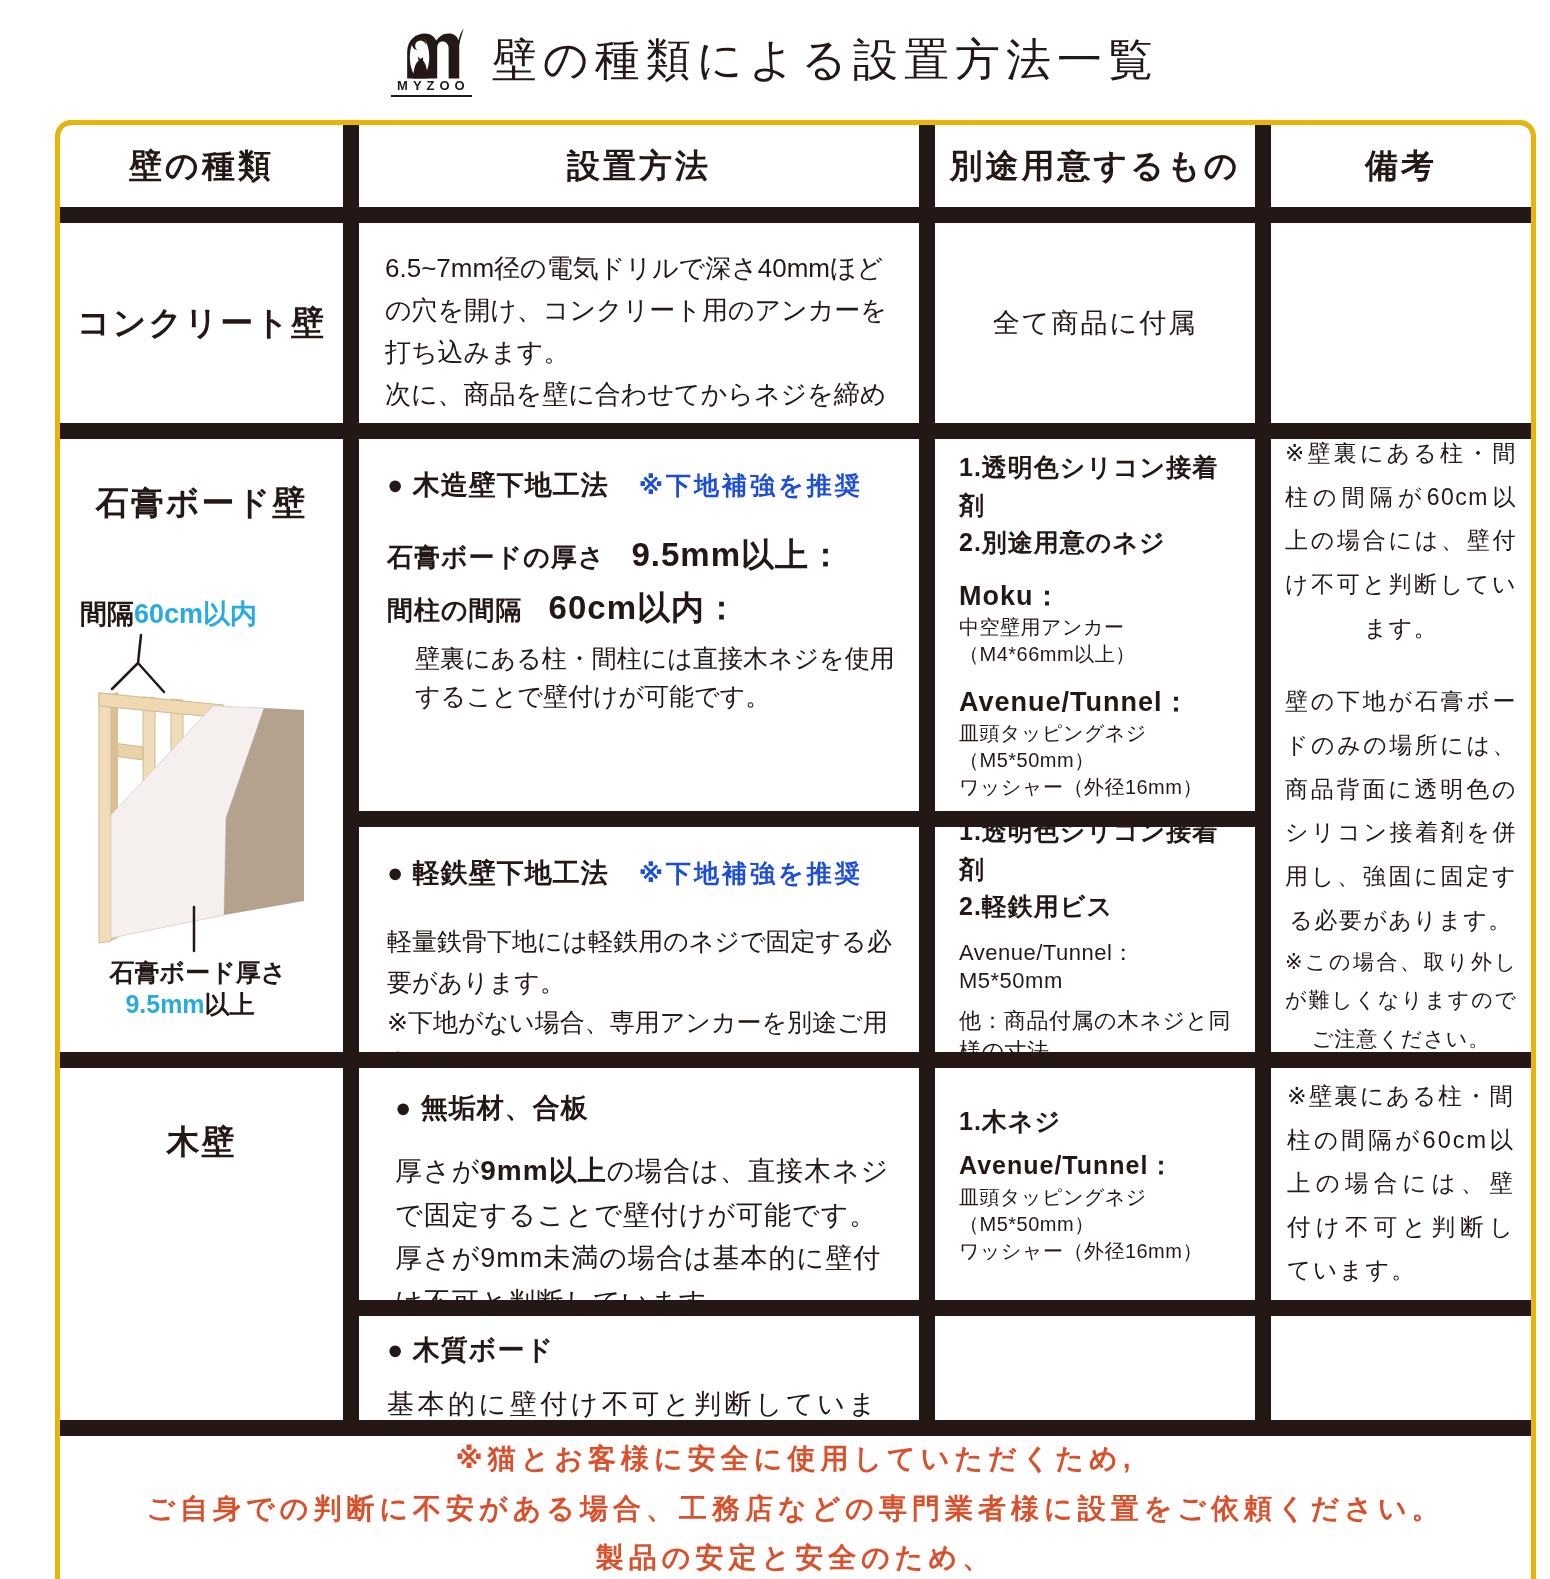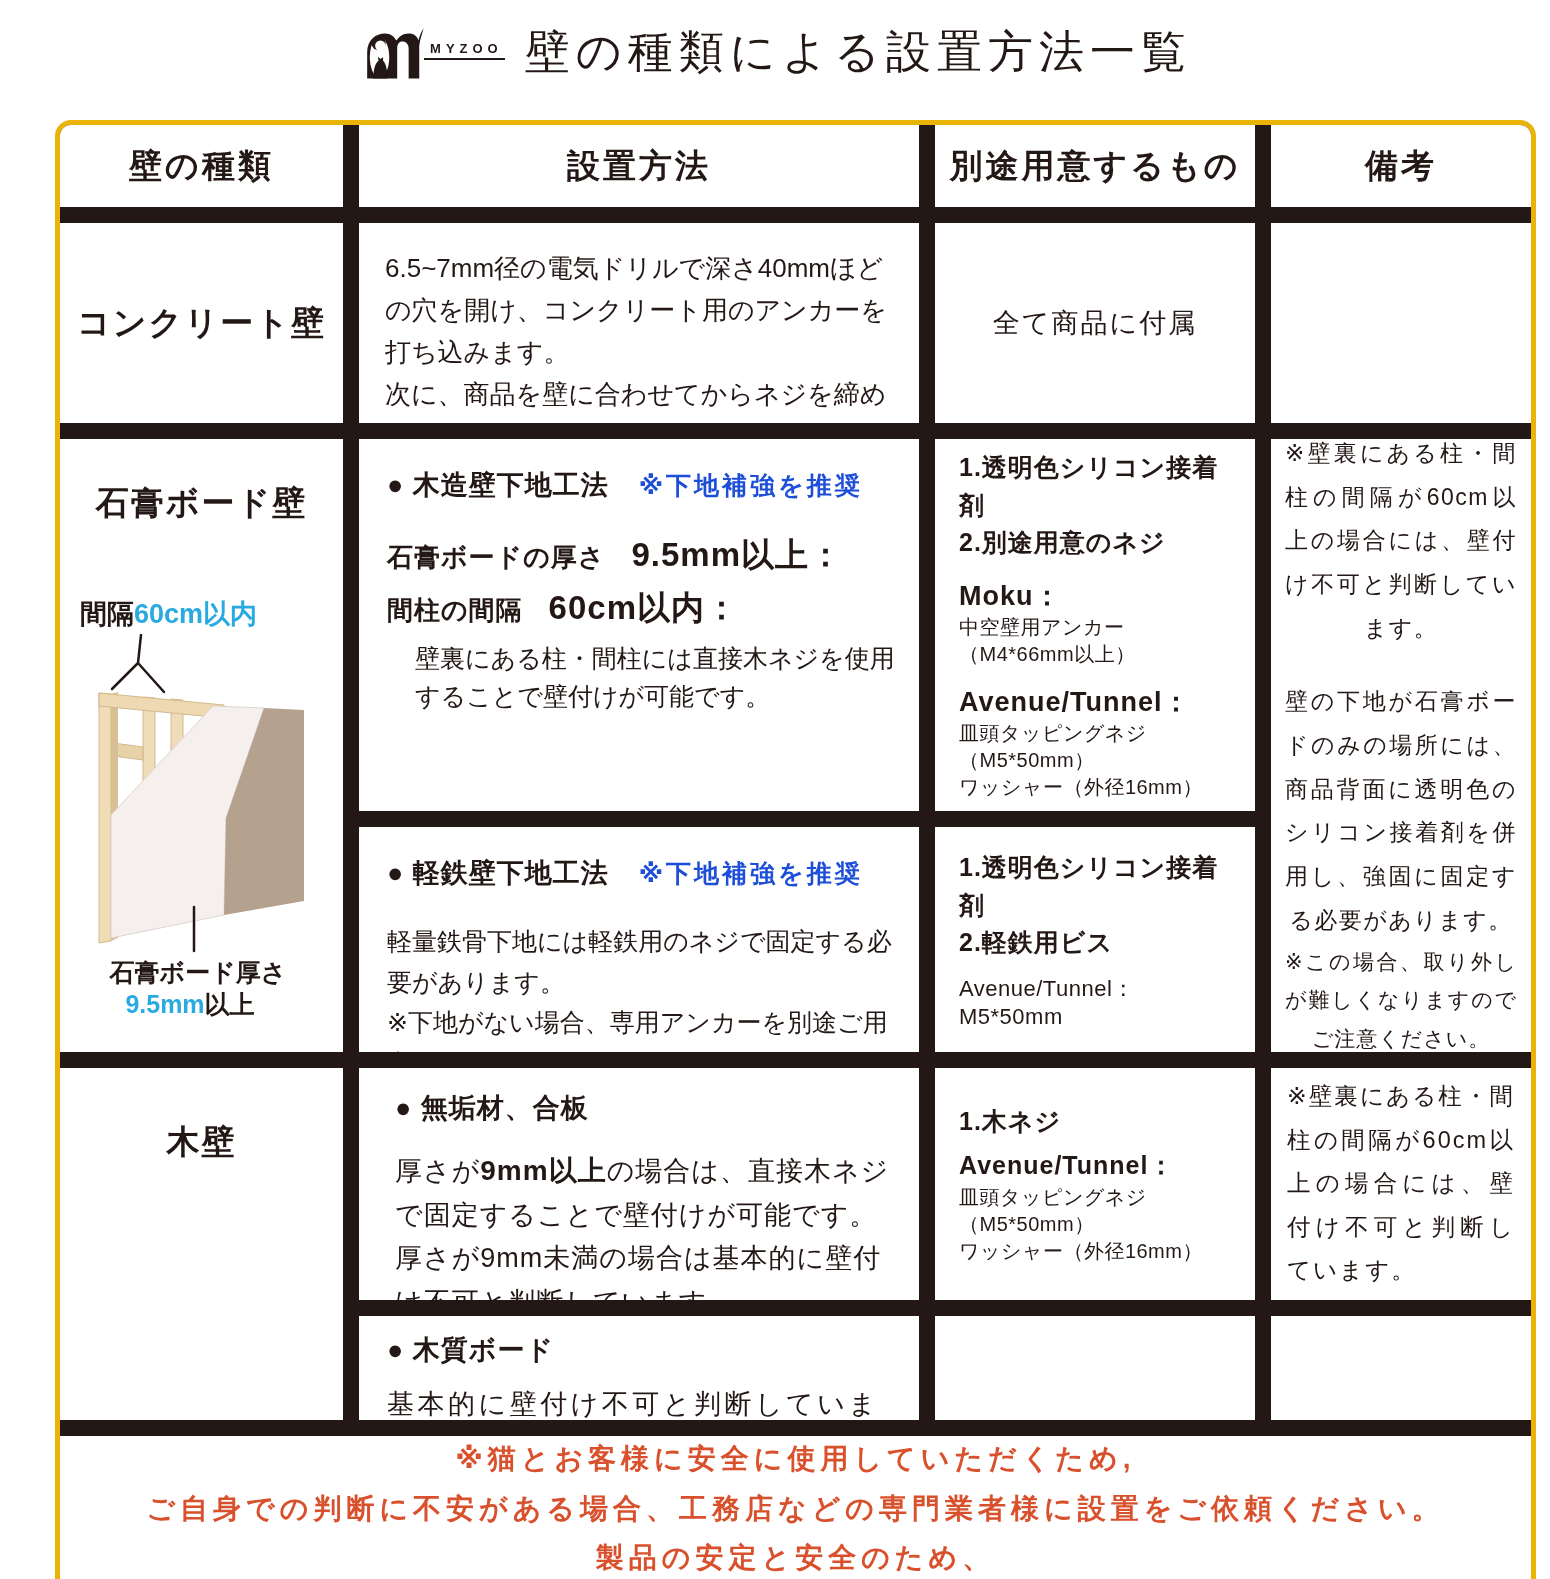--- a/index.html
+++ b/index.html
@@ -1,21 +1,21 @@
 <!DOCTYPE html>
 <html><head>
 <meta charset="utf-8">
 <style>
   html,body{margin:0;padding:0;background:#ffffff;}
   .page{position:relative;width:1550px;height:1579px;background:#fff;
         font-family:"Liberation Sans","DejaVu Sans",sans-serif;color:#231815;overflow:hidden;}
 
   
   .title-bar{position:absolute;top:22px;left:0;width:100%;display:flex;align-items:center;justify-content:center;gap:20px;}
-  .logo{display:flex;flex-direction:row;align-items:center;text-align:right;}
+  .logo{display:flex;flex-direction:column;align-items:center;text-align:right;}
   .logo-text{font-size:13px;font-weight:bold;letter-spacing:5px;border-bottom:2px solid #231815;padding:0 2px 2px 6px;margin-top:-4px;}
   .page-title{font-size:45px;font-weight:500;letter-spacing:6px;}
 
   
   .sheet-table{position:absolute;left:55px;top:120px;
     display:grid;grid-template-columns:283px 560px 320px 260px;
     grid-template-rows:82px 200px 372px 225px 232px 104px 194px;
     gap:16px;background:#231815;border:5px solid #eab308;border-radius:16px;overflow:hidden;}
   .cell{background:#fff;position:relative;}
   .flex-center{display:flex;align-items:center;justify-content:center;}
@@ -170,20 +170,21 @@
         <span class="method-note">※下地補強を推奨</span>
       </div>
       <div class="body-text" style="font-size:25px">軽量鉄骨下地には軽鉄用のネジで固定する必要があります。
 ※下地がない場合、専用アンカーを別途ご用意ください。</div>
     </div>
 
     <div class="cell flex-col-center sup-cell ga-43">
       <div class="sup-bold">1.透明色シリコン接着剤</div>
       <div class="sup-bold">2.軽鉄用ビス</div>
       <div class="sup-spec-md">Avenue/Tunnel：M5*50mm</div>
+      <div class="sup-spec-md">他：商品付属の木ネジと同様の寸法</div>
     </div>
 
     <div class="cell wood-type type-label ga-51">木壁</div>
 
     <div class="cell wood-method ga-52">
       <div class="method-heading" style="margin-bottom:22px">
         <span>● 無垢材、合板</span>
       </div>
       <div class="wood-body"><span>厚さが</span><span class="wood-bold">9mm以上</span><span>の場合は、直接木ネジで固定することで壁付けが可能です。厚さが9mm未満の場合は基本的に壁付け不可と判断しています。</span></div>
     </div>

